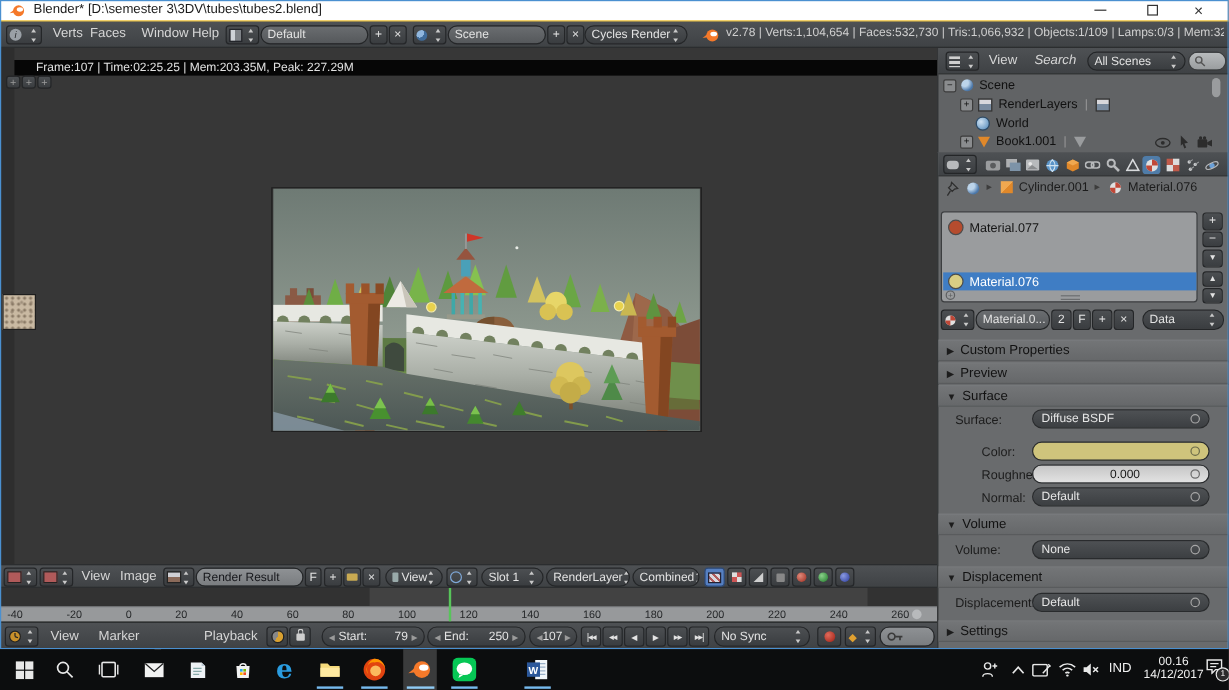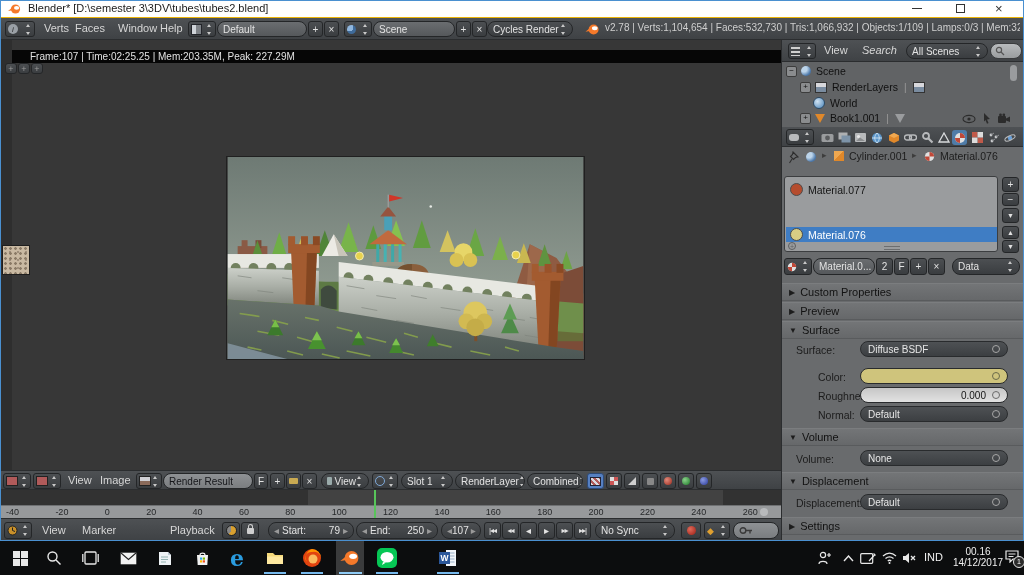--- a/index.html
+++ b/index.html
@@ -618,21 +618,21 @@
   <span class="abs plbl" style="left:796px;top:344px;">Surface:</span>
   <div class="abs pfield" style="top:341px;">
     <span>Diffuse BSDF</span>
       <span class="ndot"></span>
   </div>
   <span class="abs plbl" style="left:818px;top:371px;">Color:</span>
   <div class="abs pfield" style="top:368px;background:#cfc47c;">
     <span class="ndot" style="border-color:#6b6b4a;"></span>
   </div>
   <span class="abs plbl" style="left:818px;top:390px;">Roughness:</span>
-  <div class="abs pfield" style="top:387px;background:linear-gradient(#c6c6c6,#e2e2e2);color:#141414;">
+  <div class="abs pfield" style="top:387px;background:linear-gradient(#c6c6c6,#e2e2e2);color:#141414;gap:36px;">
     <span style="margin-left:auto;">0.000</span>
     <span class="ndot" style="margin-left:6px;border-color:#6b6b6b;"></span>
   </div>
   <span class="abs plbl" style="left:818px;top:409px;">Normal:</span>
   <div class="abs pfield" style="top:406px;">
     <span>Default</span>
       <span class="ndot"></span>
   </div>
   <div class="abs phdr" style="top:428px;">
     <span class="ptri">▼</span>

